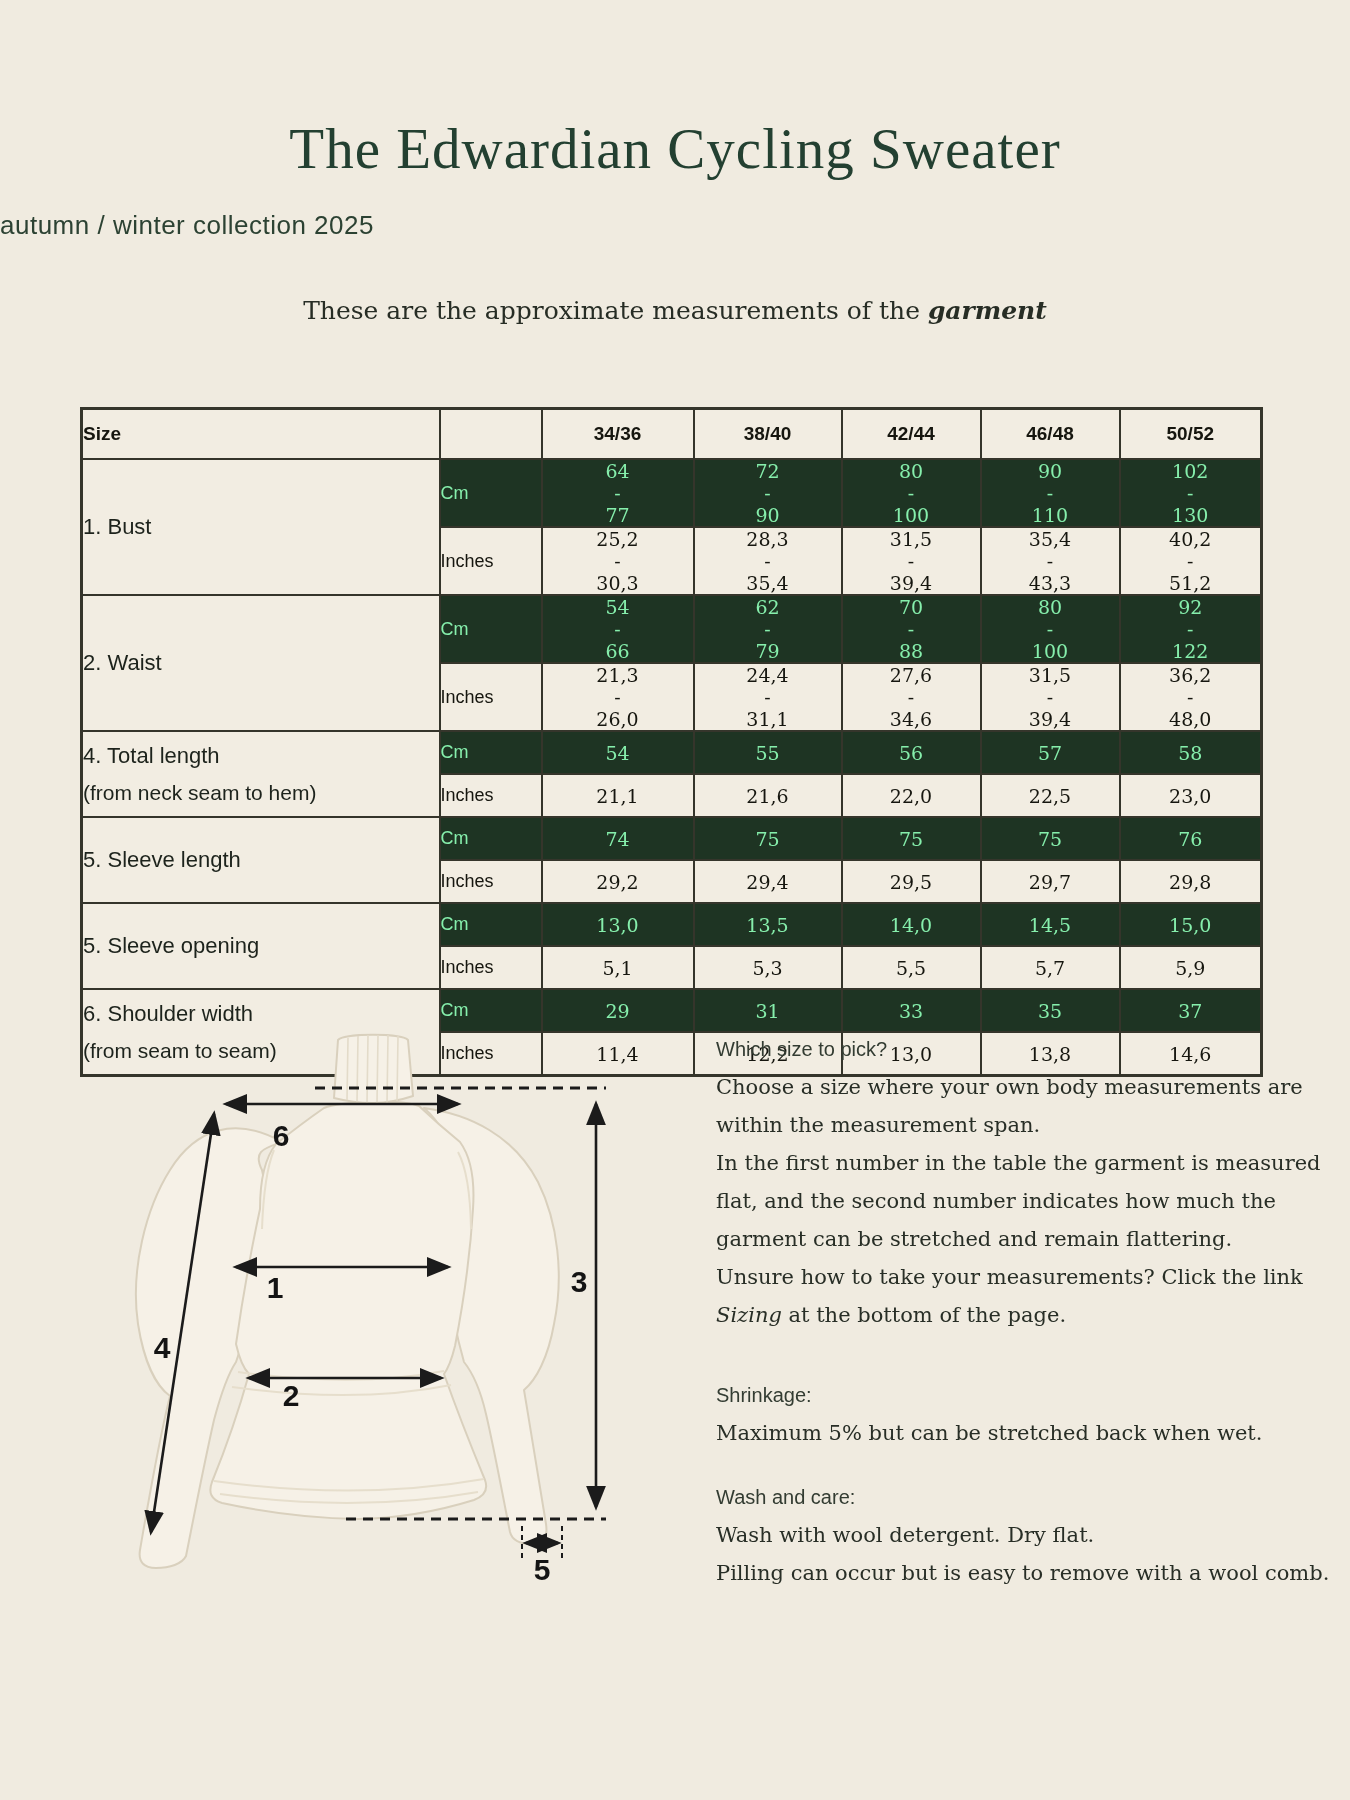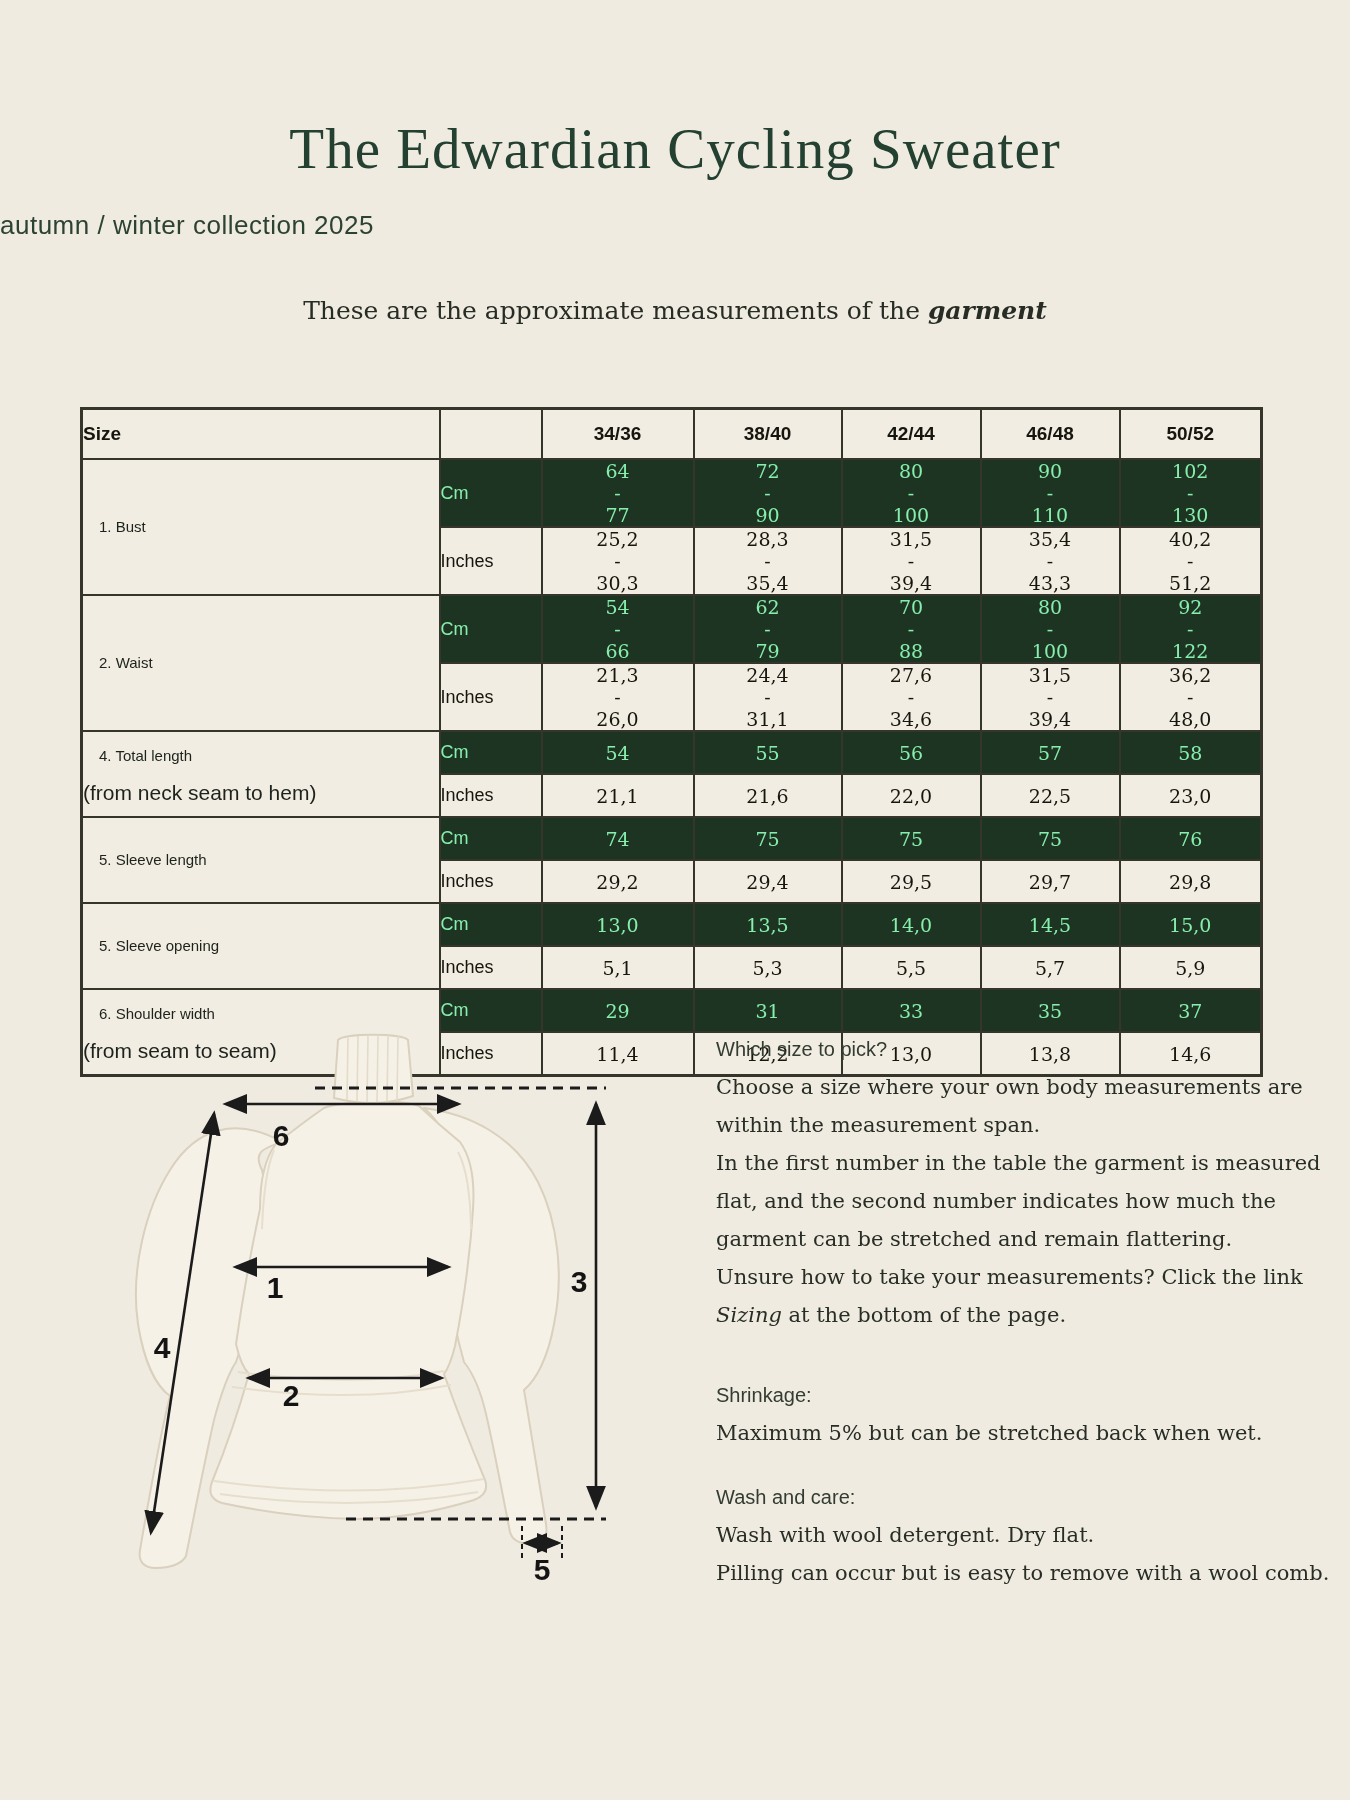--- a/index.html
+++ b/index.html
@@ -17,21 +17,21 @@
   .tagline em { font-weight:bold; font-style:italic; }
 
   
   table.sizes { position:absolute; left:80px; top:407px; border-collapse:collapse;
                 table-layout:fixed; border:3px solid #35352b; }
   table.sizes th, table.sizes td { border:2px solid #35352b; padding:0; }
   table.sizes thead th { height:48px; font-size:19px; font-weight:bold; color:#16160f;
                          background:#f2ede2; }
   th.size-head { text-align:left; padding-left:16px; }
   td.label-cell { background:#f2ede2; vertical-align:middle; padding-left:16px; }
-  .row-main { font-size:15px; color:#1d231c; line-height:24px;padding-left:16px; }
+  .row-main { font-size:22px; color:#1d231c; line-height:24px; }
   .row-sub  { font-size:21px; color:#1d231c; line-height:22px; margin-top:14px; }
   td.unit-cell { text-align:left; padding-left:9px; font-size:18px; }
   td.value-cell, td.unit-cell { height:41px; }
   td.value-cell { font-family:"DejaVu Serif",serif; font-size:19px; text-align:center; }
   td.green { background:#1e3423; color:#86efac;
              border-left-color:#f0ebe0; border-right-color:#f0ebe0;
              border-bottom-color:#f0ebe0; border-top-color:#35352b;margin-top:19px; }
   td.light { background:#f2ede2; color:#16160f; }
   .range { display:flex; justify-content:space-between; align-items:center;flex-direction:column; }
   td.green .range { padding:0 24px; }

